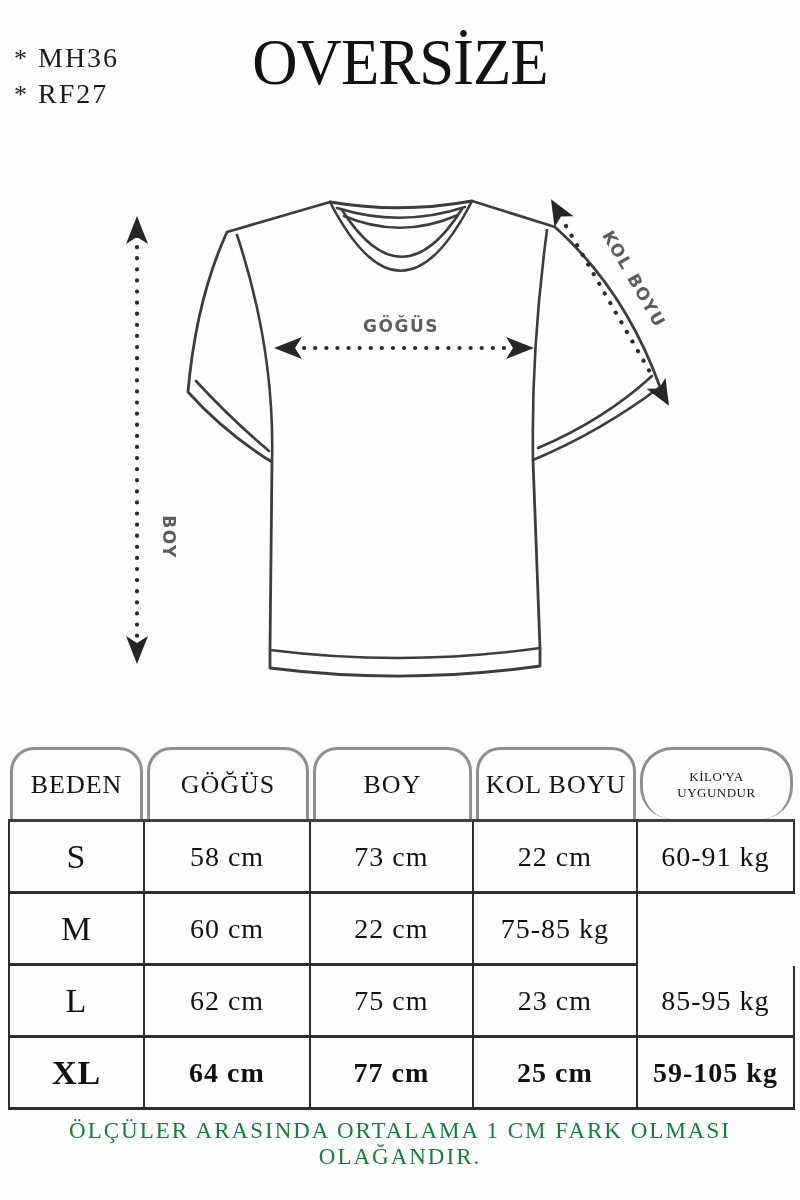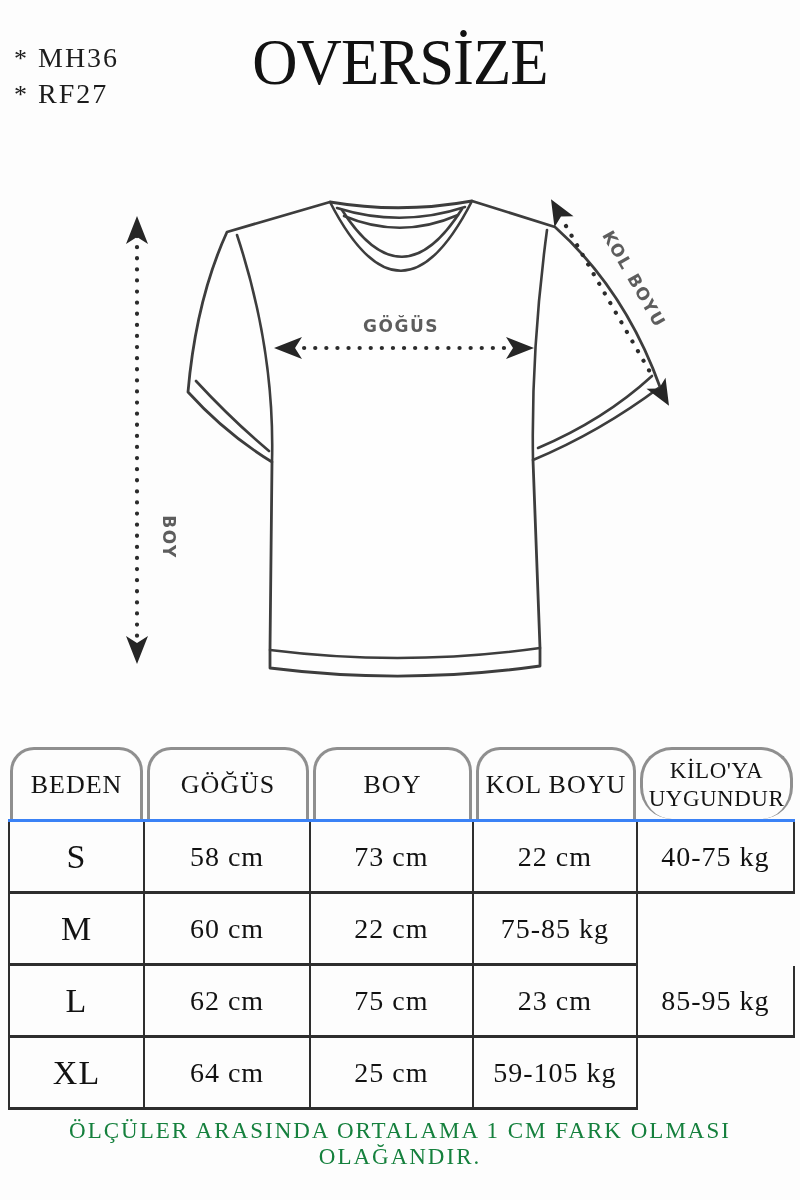--- a/index.html
+++ b/index.html
@@ -37,38 +37,38 @@
   .dotline{fill:none;stroke:#2b2b2b;stroke-width:4.2;stroke-linecap:round;stroke-dasharray:0.1 11;}
   .ah{fill:#262626;}
   .dlabel{
     font-family:"DejaVu Sans", sans-serif;
     font-size:17px;font-weight:bold;fill:#5d5d5d;letter-spacing:1.5px;
   }
 
   
   .size-table{position:absolute;left:8px;top:747px;width:787px;}
   .thead,.trow{display:grid;grid-template-columns:17.41% 21.09% 20.71% 20.84% 19.95%;}
-  .thead{border-bottom:3px solid #3b82f6;}
+  .thead{border-bottom:3px solid #404040;}
   .tab{
     height:69px;margin:0 2px;
     border:3px solid #8f8f8f;border-bottom:none;
     border-radius:24px 24px 0 0;
     display:flex;align-items:center;justify-content:center;text-align:center;
     font-size:26px;color:#141414;letter-spacing:1px;
     background:#fdfdfd;
   }
-  .tab.small{font-size:23px;line-height:1.2;white-space:pre-line;letter-spacing:0.5px;border-radius:32px;}
+  .tab.small{font-size:13px;line-height:1.2;white-space:pre-line;letter-spacing:0.5px;border-radius:32px;}
   .tbody .trow{height:72px;}
   .cell{
     display:flex;align-items:center;justify-content:center;
     border-right:2px solid #2e2e2e;border-bottom:3px solid #2e2e2e;
     font-size:28px;color:#121212;letter-spacing:1px;
   }
   .cell:first-child{border-left:2px solid #2e2e2e;font-size:34px;}
-  .trow:last-child .cell{height:69px;}
+  .trow:last-child .cell{height:69px;font-weight:bold;}
 
   
   .note{
     position:absolute;left:0;right:0;top:1118px;
     text-align:center;
     font-size:23px;letter-spacing:2px;color:#15803d;
     margin:0;
   }
 </style>
 </head>
@@ -151,38 +151,39 @@
       <div class="tab">KOL BOYU</div>
       <div class="tab small">KİLO'YA
 UYGUNDUR</div>
     </div>
     <div class="tbody">
       <div class="trow">
         <div class="cell">S</div>
         <div class="cell">58 cm</div>
         <div class="cell">73 cm</div>
         <div class="cell">22  cm</div>
-        <div class="cell">40-75 kg</div>
+        <div class="cell">60-91 kg</div>
       </div>
       <div class="trow">
         <div class="cell">M</div>
         <div class="cell">60 cm</div>
         <div class="cell">22 cm</div>
         <div class="cell">75-85 kg</div>
       </div>
       <div class="trow">
         <div class="cell">L</div>
         <div class="cell">62 cm</div>
         <div class="cell">75 cm</div>
         <div class="cell">23 cm</div>
         <div class="cell">85-95 kg</div>
       </div>
       <div class="trow">
         <div class="cell">XL</div>
         <div class="cell">64 cm</div>
+        <div class="cell">77 cm</div>
         <div class="cell">25 cm</div>
         <div class="cell">59-105 kg</div>
       </div>
     </div>
   </div>
 
   <p class="note">ÖLÇÜLER ARASINDA ORTALAMA 1 CM FARK OLMASI OLAĞANDIR.</p>
 
 </div>
 

